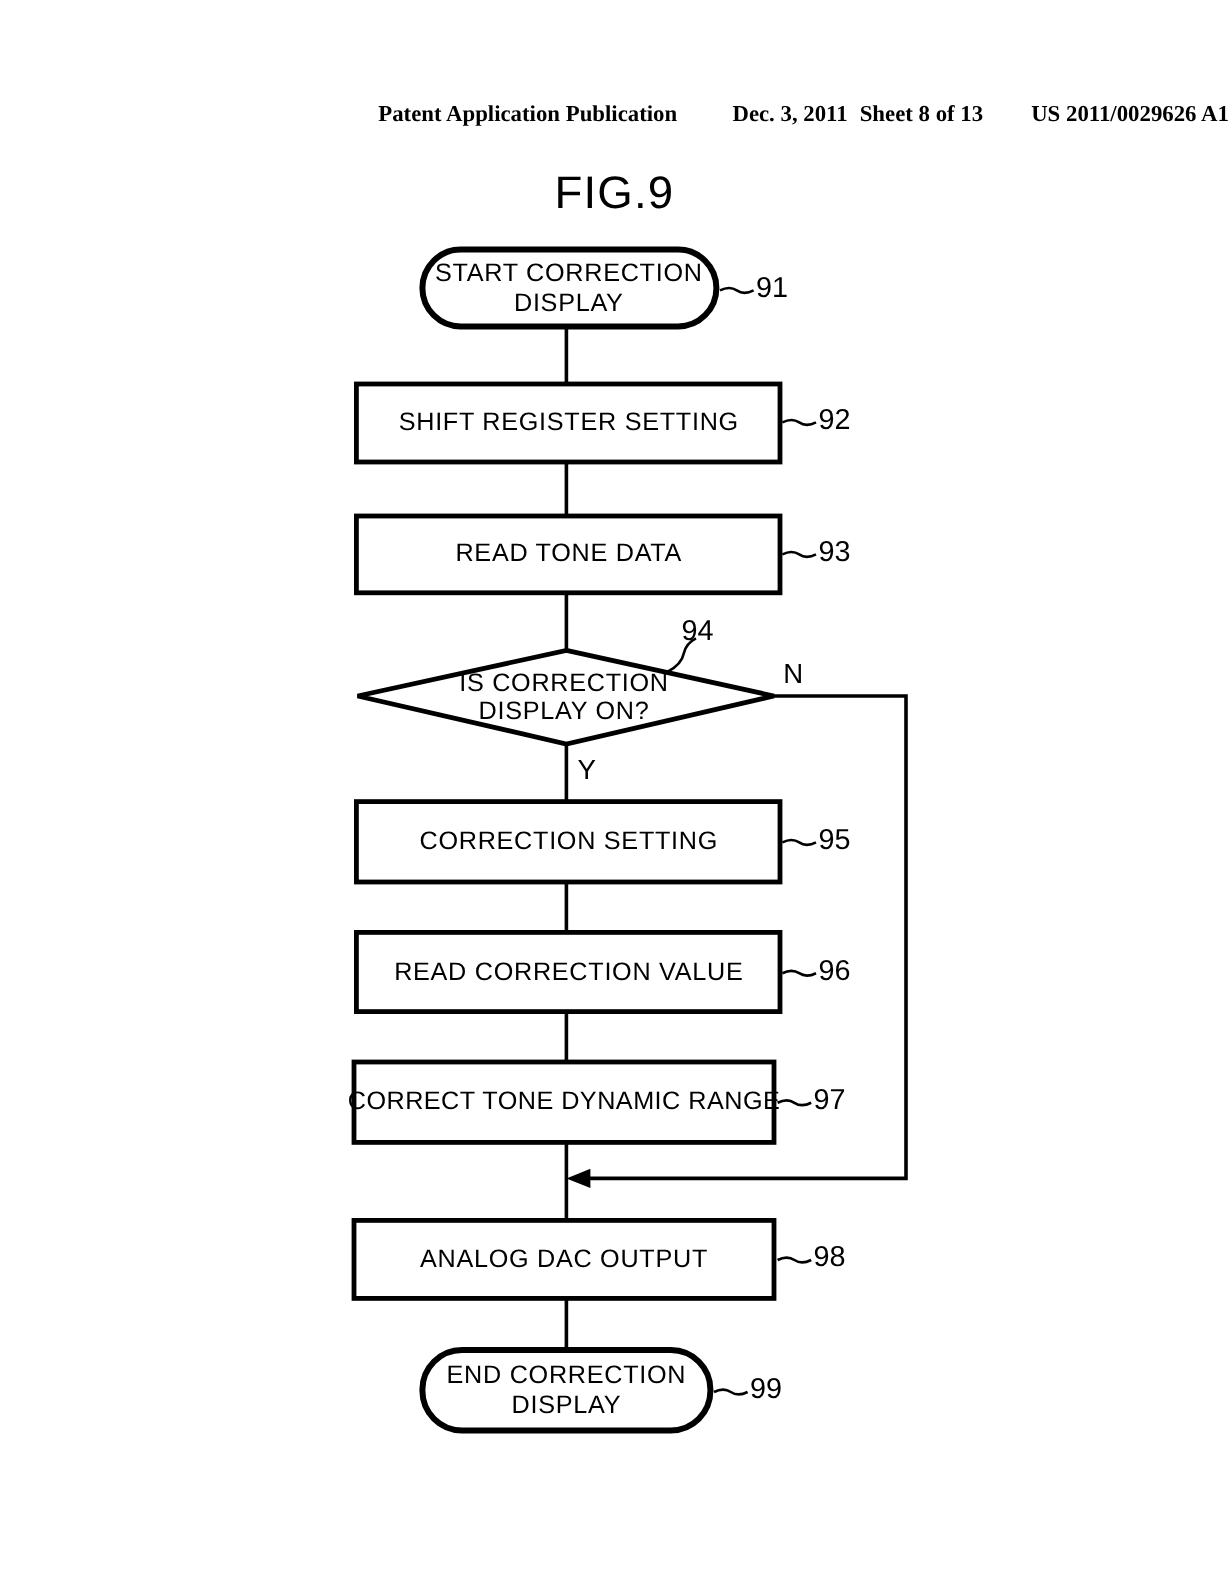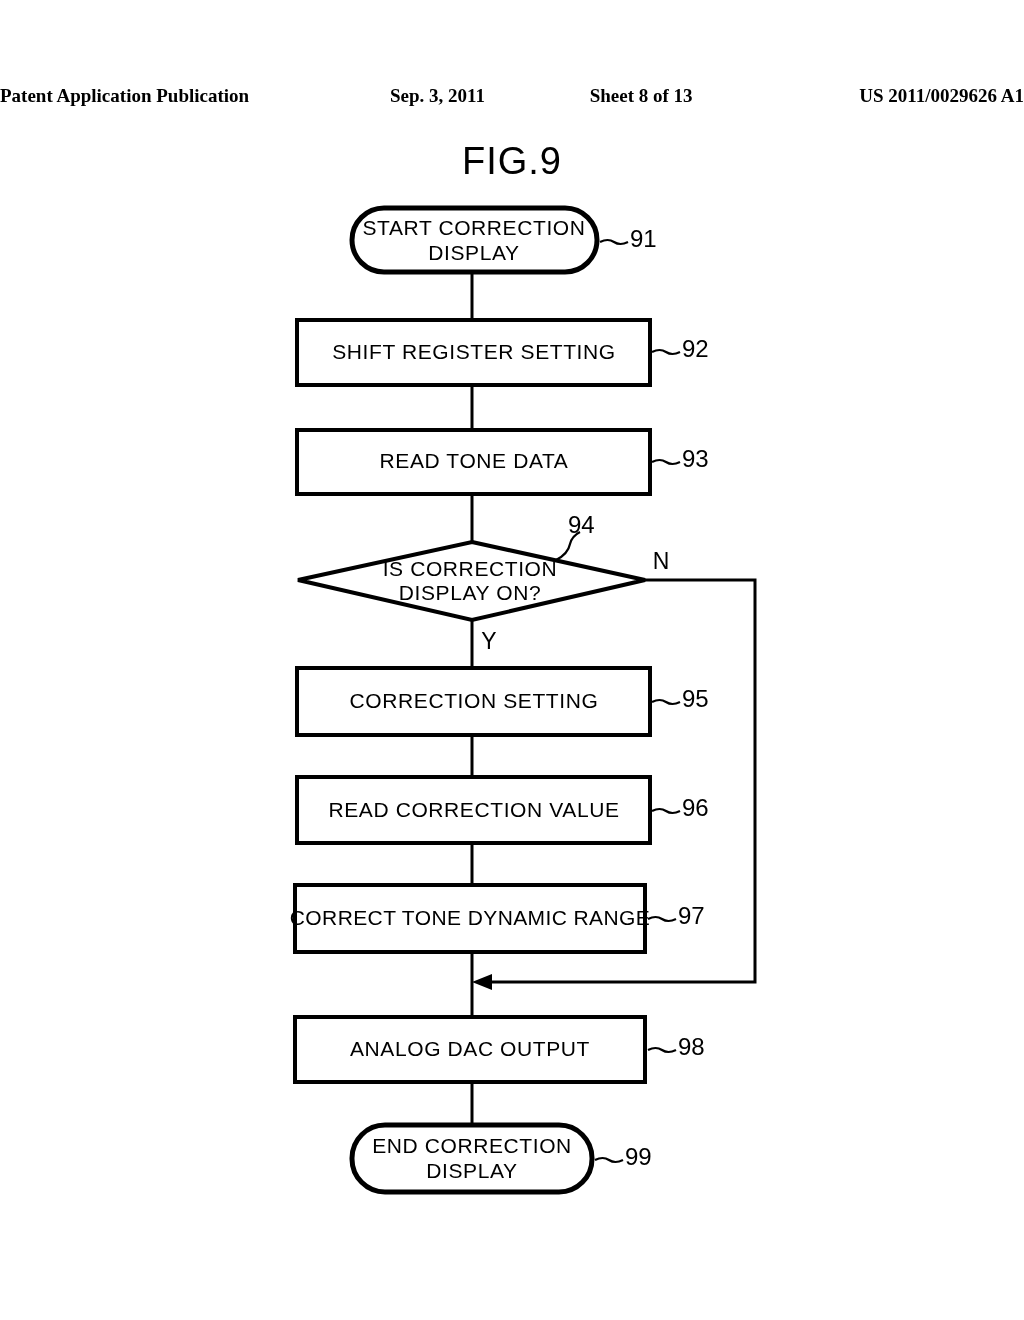--- a/index.html
+++ b/index.html
@@ -22,26 +22,26 @@
     left: 0;
     top: 85px;
     width: 1024px;
     height: 26px;
     font-family: "Liberation Serif", serif;
     font-weight: bold;
     font-size: 19px;
     letter-spacing: 0px;
     white-space: nowrap;
     display: flex;
-    justify-content: space-between;
+    justify-content: flex-end;
     align-items: baseline;
   }
   #patent-header .hdr-pub   { margin-right: 46px; }
   #patent-header .hdr-date  { margin-right: 10px; }
-  #patent-header .hdr-sheet { margin-right: 72px; }
+  #patent-header .hdr-sheet { margin-right: 40px; }
   #patent-header .hdr-num   { }
 
   
   #figure-title {
     position: absolute;
     left: 0;
     top: 140px;
     width: 1024px;
     text-align: center;
     font-size: 38px;
@@ -102,21 +102,21 @@
     stroke: #000000;
     stroke-width: 2.2;
     fill: none;
   }
 </style>
 </head>
 <body>
 
 <div id="patent-header">
   <span class="hdr-pub">Patent Application Publication</span>
-  <span class="hdr-date">Sep. 3, 2011</span>
+  <span class="hdr-date">Dec. 3, 2011</span>
   <span class="hdr-sheet">Sheet 8 of 13</span>
   <span class="hdr-num">US 2011/0029626 A1</span>
 </div>
 
 <div id="figure-title">FIG.9</div>
 
 <svg id="flowchart" viewBox="0 0 1024 1320">
 
   <g>
 

